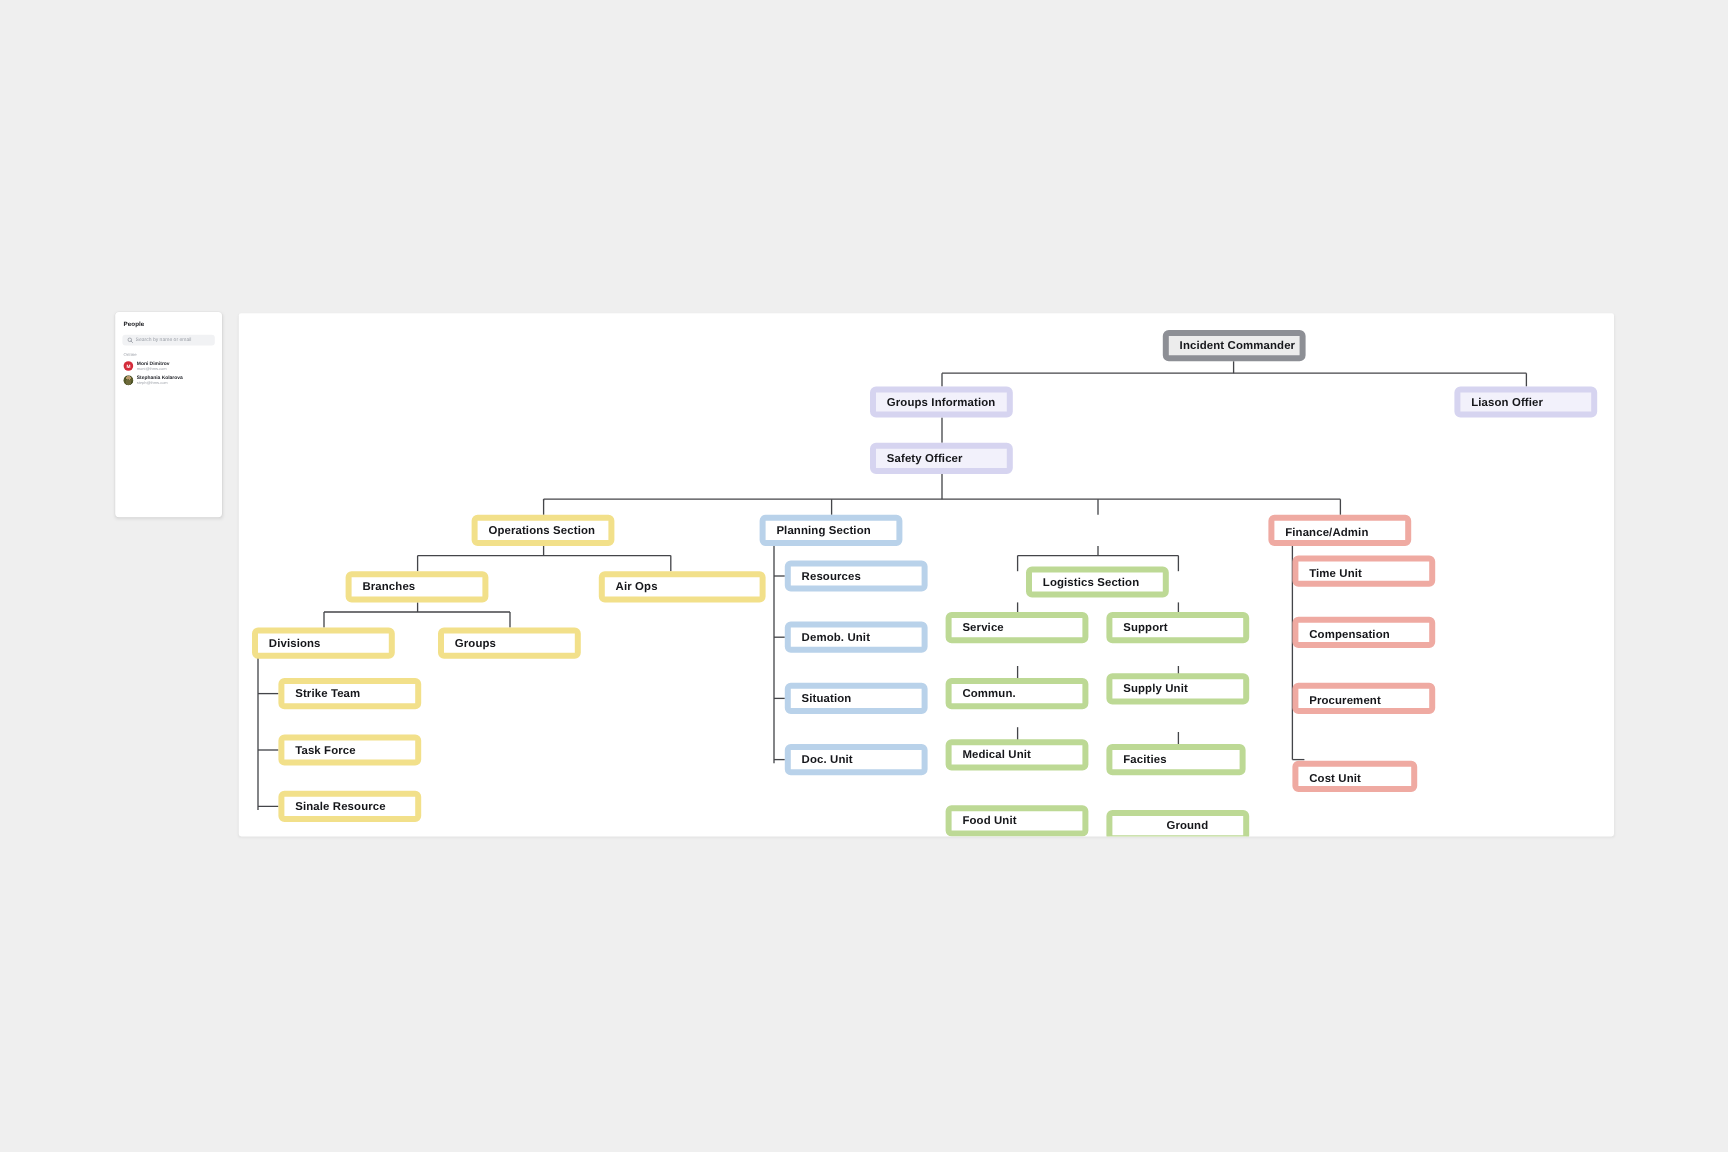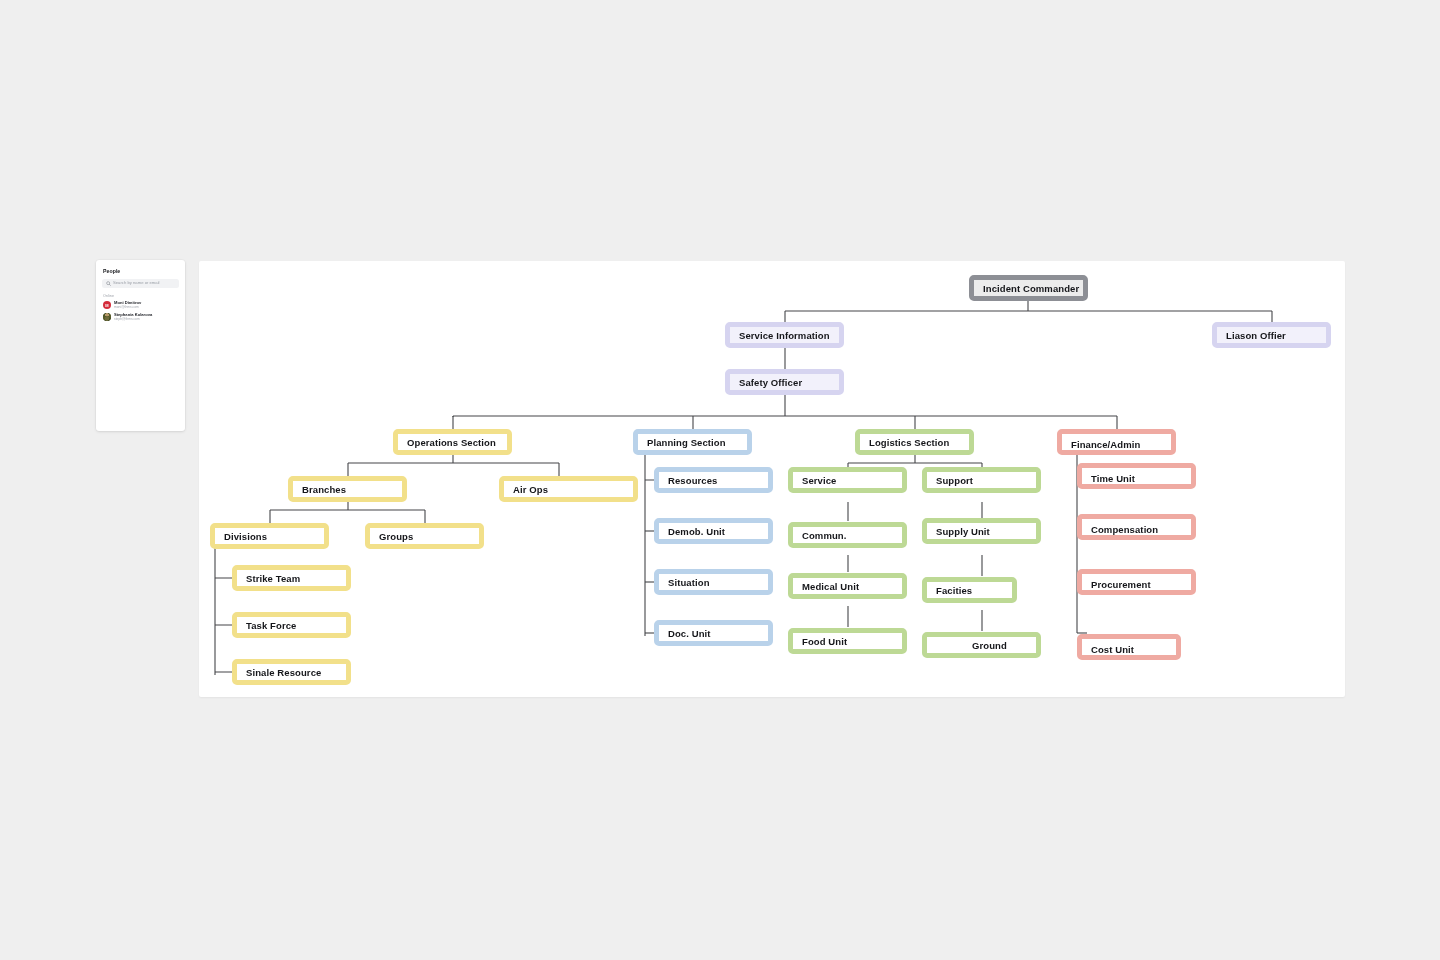--- a/index.html
+++ b/index.html
@@ -121,21 +121,21 @@
     font-size: 9.5px;
     font-weight: 700;
     color: #15161a;
     letter-spacing: 0.1px;
     white-space: nowrap;
   }
   .node.root   { background: #ececec; border-color: #8d8f95; }
   .node.staff  { background: #f2f1fb; border-color: #d6d4f0; }
   .node.ops    { border-color: #f2e08a; }
   .node.plan   { border-color: #b9d2ea; }
-  .node.logi   { border-color: #bdd995; }
+  .node.logi   { border-color: #bdd995; margin-top: 43px; }
   .node.fin    { border-color: #efaaa2; align-items: flex-end; }
 </style>
 </head>
 <body>
 
 <div id="app">
 
   <div class="people-panel">
     <div class="people-title">People</div>
 
@@ -235,21 +235,21 @@
         <path d="M878 321 L888 321"></path>
         <path d="M878 372 L888 372"></path>
       </g>
     </svg>
 
     <div class="node root" style="left:770px; top:14px; width:119px;">
       <span>Incident Commander</span>
     </div>
 
     <div class="node staff" style="left:526px; top:61px; width:119px;">
-      <span>Service Information</span>
+      <span>Groups Information</span>
     </div>
     <div class="node staff" style="left:1013px; top:61px; width:119px;">
       <span>Liason Offier</span>
     </div>
 
     <div class="node staff" style="left:526px; top:108px; width:119px;">
       <span>Safety Officer</span>
     </div>
 
     <div class="node ops" style="left:194px; top:168px; width:119px;">
@@ -312,21 +312,21 @@
     <div class="node logi" style="left:589px; top:367px; width:119px;">
       <span>Food Unit</span>
     </div>
 
     <div class="node logi" style="left:723px; top:206px; width:119px;">
       <span>Support</span>
     </div>
     <div class="node logi" style="left:723px; top:257px; width:119px;">
       <span>Supply Unit</span>
     </div>
-    <div class="node logi" style="left:723px; top:316px; width:95px;">
+    <div class="node logi" style="left:723px; top:316px; width:116px;">
       <span>Facities</span>
     </div>
     <div class="node logi" style="left:723px; top:371px; width:119px;padding-left:45px;">
       <span>Ground</span>
     </div>
 
     <div class="node fin" style="left:878px; top:202px; width:119px;">
       <span>Time Unit</span>
     </div>
     <div class="node fin" style="left:878px; top:253px; width:119px;">

